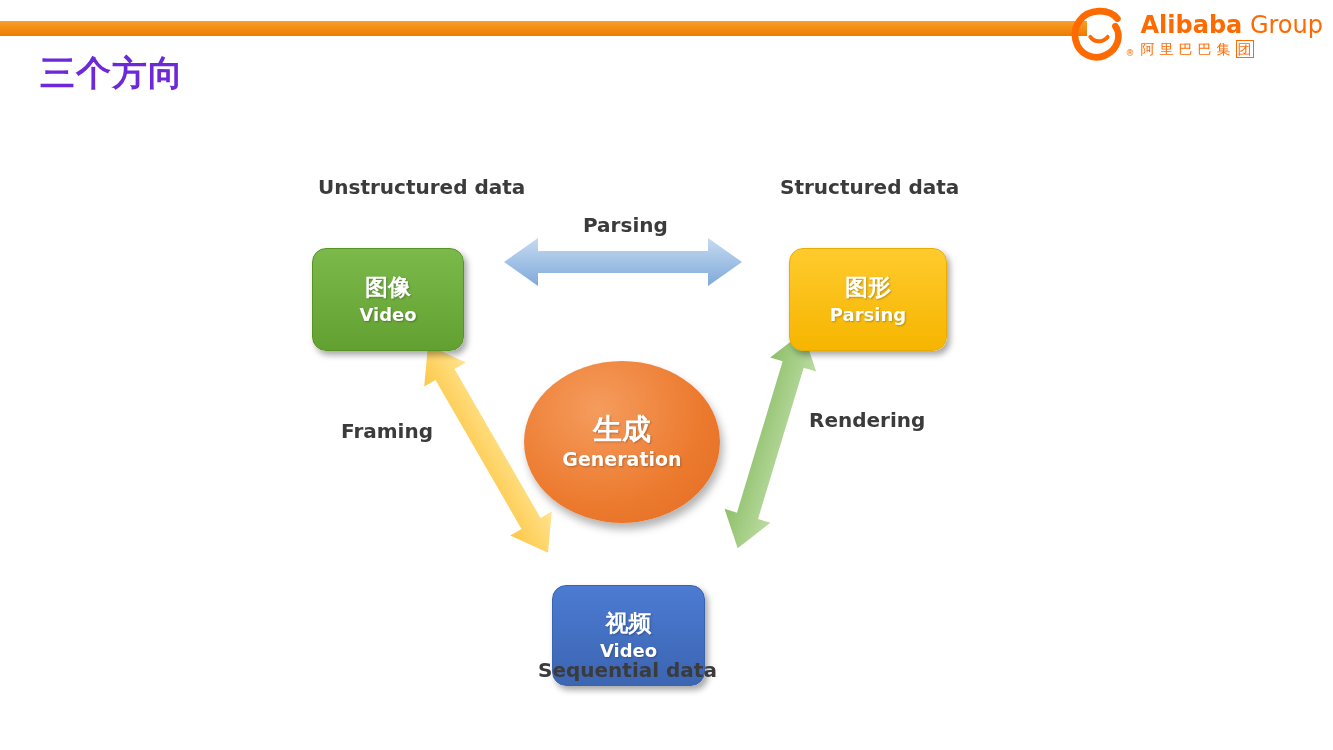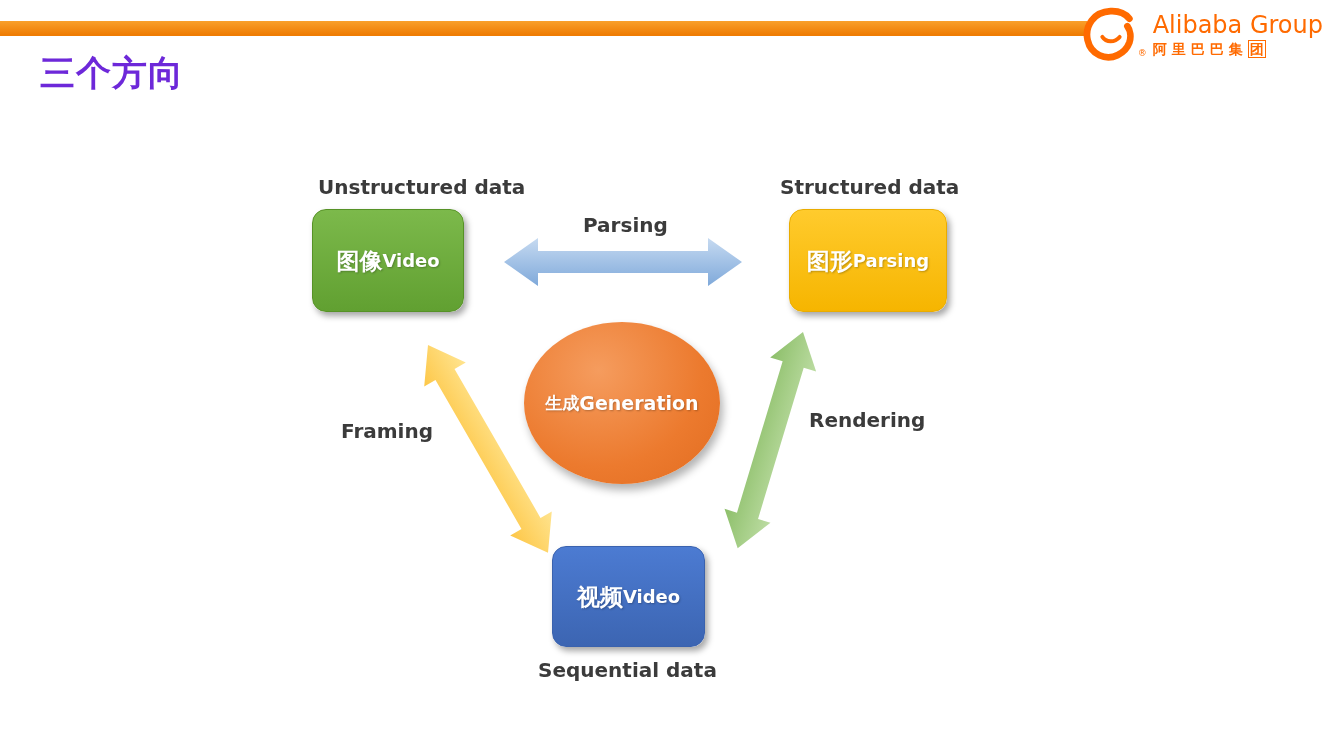--- a/index.html
+++ b/index.html
@@ -9,47 +9,47 @@
   }
   .accent-bar{
     position:absolute;left:0;top:21px;width:1087px;height:15px;
     background:linear-gradient(180deg,#F9A02B 0%,#EF7D04 90%);
   }
   .logo{position:absolute;top:6px;right:10px;display:flex;align-items:flex-start;gap:2px;}
   .logo-icon{width:62px;height:56px;}
   .logo-reg{font-size:9px;color:#FF6A00;align-self:flex-end;margin:0 4px 4px -6px;}
   .logo-text{display:flex;flex-direction:column;padding-top:6px;}
   .logo-en{font-size:24px;line-height:26px;color:#FF6A00;white-space:nowrap;}
-  .logo-en .b{font-weight:normal;}
-  .logo-cn{font-size:14px;font-weight:bold;letter-spacing:5px;color:#FF6A00;margin-top:3px;white-space:nowrap;}
+  .logo-en .b{font-weight:bold;}
+  .logo-cn{font-size:14px;font-weight:normal;letter-spacing:5px;color:#FF6A00;margin-top:3px;white-space:nowrap;}
   .logo-cn .boxed{border:1.5px solid #FF6A00;padding:0 1px;letter-spacing:0;}
   .page-title{
     position:absolute;left:40px;top:50px;margin:0;
     font-size:35px;font-weight:bold;color:#6d28d9;letter-spacing:1px;
   }
   .note{
     position:absolute;font-size:20px;font-weight:bold;color:#3B3B3B;z-index:3;white-space:nowrap;
   }
   .node{
-    position:absolute;display:flex;flex-direction:row;align-items:center;justify-content:center;
-    color:#fff;text-align:center;z-index:2;text-shadow:1px 1px 2px rgba(0,0,0,.25);
+    position:absolute;display:flex;flex-direction:column;align-items:center;justify-content:center;
+    color:#fff;text-align:center;z-index:2;text-shadow:1px 1px 2px rgba(0,0,0,.25);margin-top:39px;
   }
   .node .cn{font-size:23px;font-weight:bold;line-height:30px;}
   .node .en{font-size:18px;font-weight:bold;line-height:26px;}
   .box{border-radius:14px;box-shadow:3px 4px 6px rgba(0,0,0,.35);}
   .node-image{left:312px;top:209px;width:150px;height:101px;
     background:linear-gradient(180deg,#7CB94B,#61A031);border:1px solid #569226;}
   .node-graphics{left:789px;top:209px;width:156px;height:101px;
     background:linear-gradient(180deg,#FFCB2D,#F6B500);border:1px solid #E9AC00;}
   .node-video{left:552px;top:546px;width:151px;height:99px;
     background:linear-gradient(180deg,#4C7BD2,#3C65B2);border:1px solid #3A62AE;}
   .node-generation{left:524px;top:322px;width:196px;height:162px;border-radius:50%;
     background:radial-gradient(ellipse at 38% 30%,#F59C5E 0%,#EC7A2E 60%,#E16C20 100%);
     box-shadow:3px 6px 8px rgba(0,0,0,.3);}
-  .node-generation .cn{font-size:17px;line-height:34px;}
+  .node-generation .cn{font-size:29px;line-height:34px;}
   .node-generation .en{font-size:19px;}
   .arrows{position:absolute;left:0;top:0;z-index:1;}
 </style>
 </head>
 <body>
 
 <div class="slide">
 
   <div class="accent-bar"></div>
 

